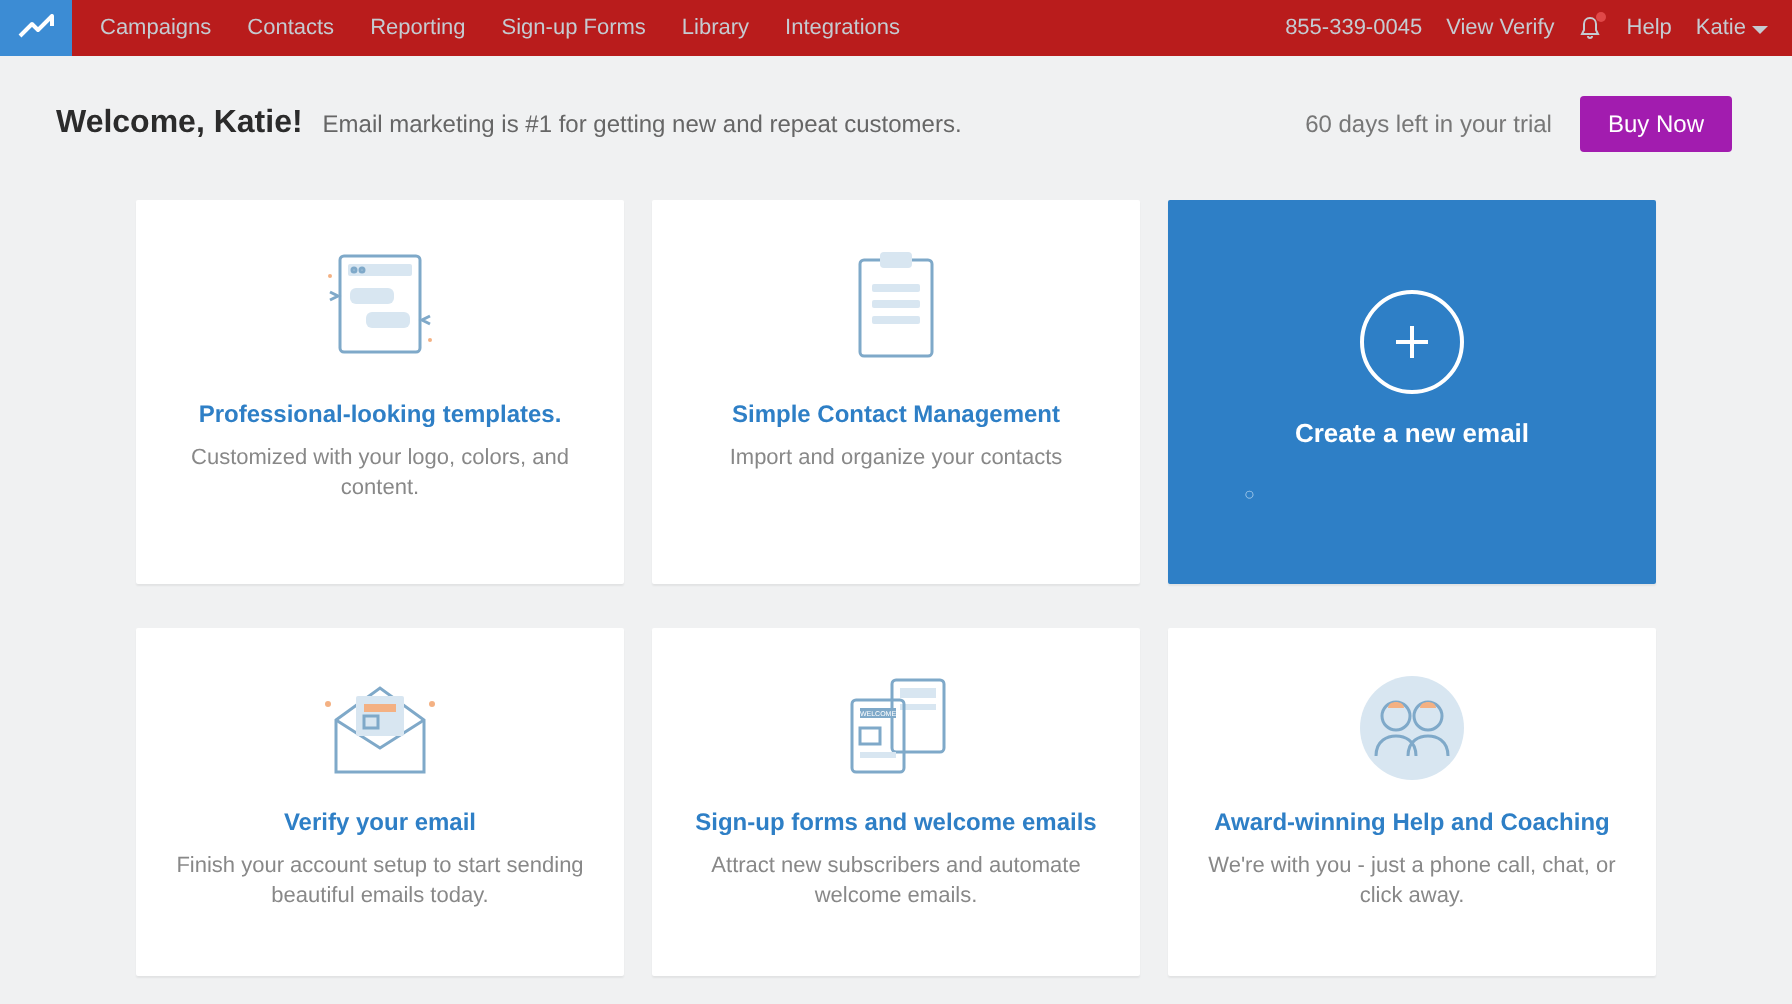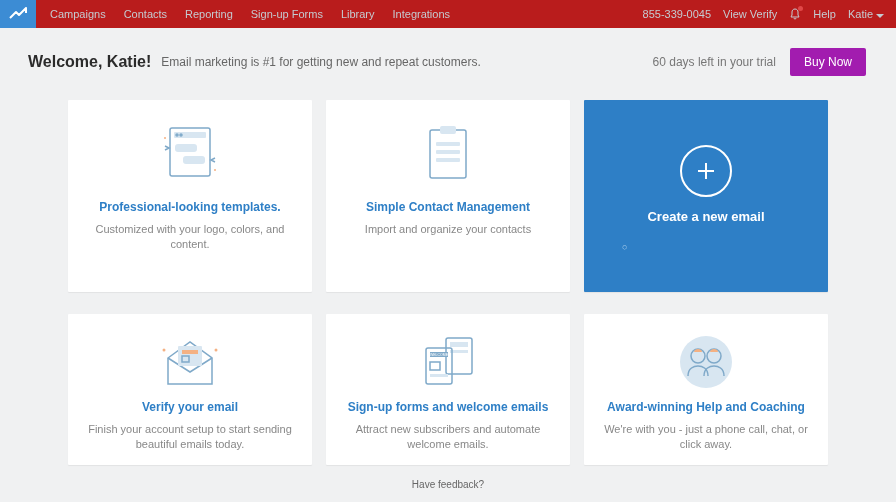--- a/index.html
+++ b/index.html
@@ -19,21 +19,21 @@
   .banner .sub { font-size:12px; color:#666; margin-left:10px; }
   .banner .trial { margin-left:auto; font-size:12px; color:#777; }
   .buy-btn { margin-left:14px; background:#a21caf; color:#fff; font-size:12px; border:none; padding:7px 14px; border-radius:2px; cursor:pointer; }
 
   .grid { display:grid; grid-template-columns: repeat(3, 244px); gap:14px; justify-content:center; padding:4px 30px;border-radius:20px; }
   .card { background:#fff; height:192px; border-radius:1px; box-shadow:0 1px 1px rgba(0,0,0,.06); padding:18px 20px 14px 20px; display:flex; flex-direction:column; align-items:center; text-align:center; }
   .card .icon-area { height:72px; display:flex; align-items:center; justify-content:center; margin-bottom:10px; }
   .card h3 { font-size:12px; font-weight:700; color:#2e7fc6; margin-bottom:8px; }
   .card p { font-size:11px; color:#888; line-height:1.4; }
 
-  .row2 .card { height:151px; }
+  .row2 .card { height:174px; }
   .row2 .card .icon-area { height:64px; margin-bottom:8px; }
 
   .card.primary { background:#2e7fc6; color:#fff; display:flex; flex-direction:column; align-items:center; justify-content:center; }
   .card.primary h3 { color:#fff; font-size:13px; font-weight:600; margin-top:12px; }
   .plus-circle { width:52px;height:52px;border:2px solid #fff;border-radius:50%;display:flex;align-items:center;justify-content:center; }
   .plus-circle svg line { stroke:#fff; stroke-width:2; }
   .small-dot { font-size:9px; color:#a9cdec; margin-top:10px; align-self:flex-start; margin-left:18px; }
 
   .feedback { text-align:center; font-size:10px; color:#666; margin-top:10px; }
 

